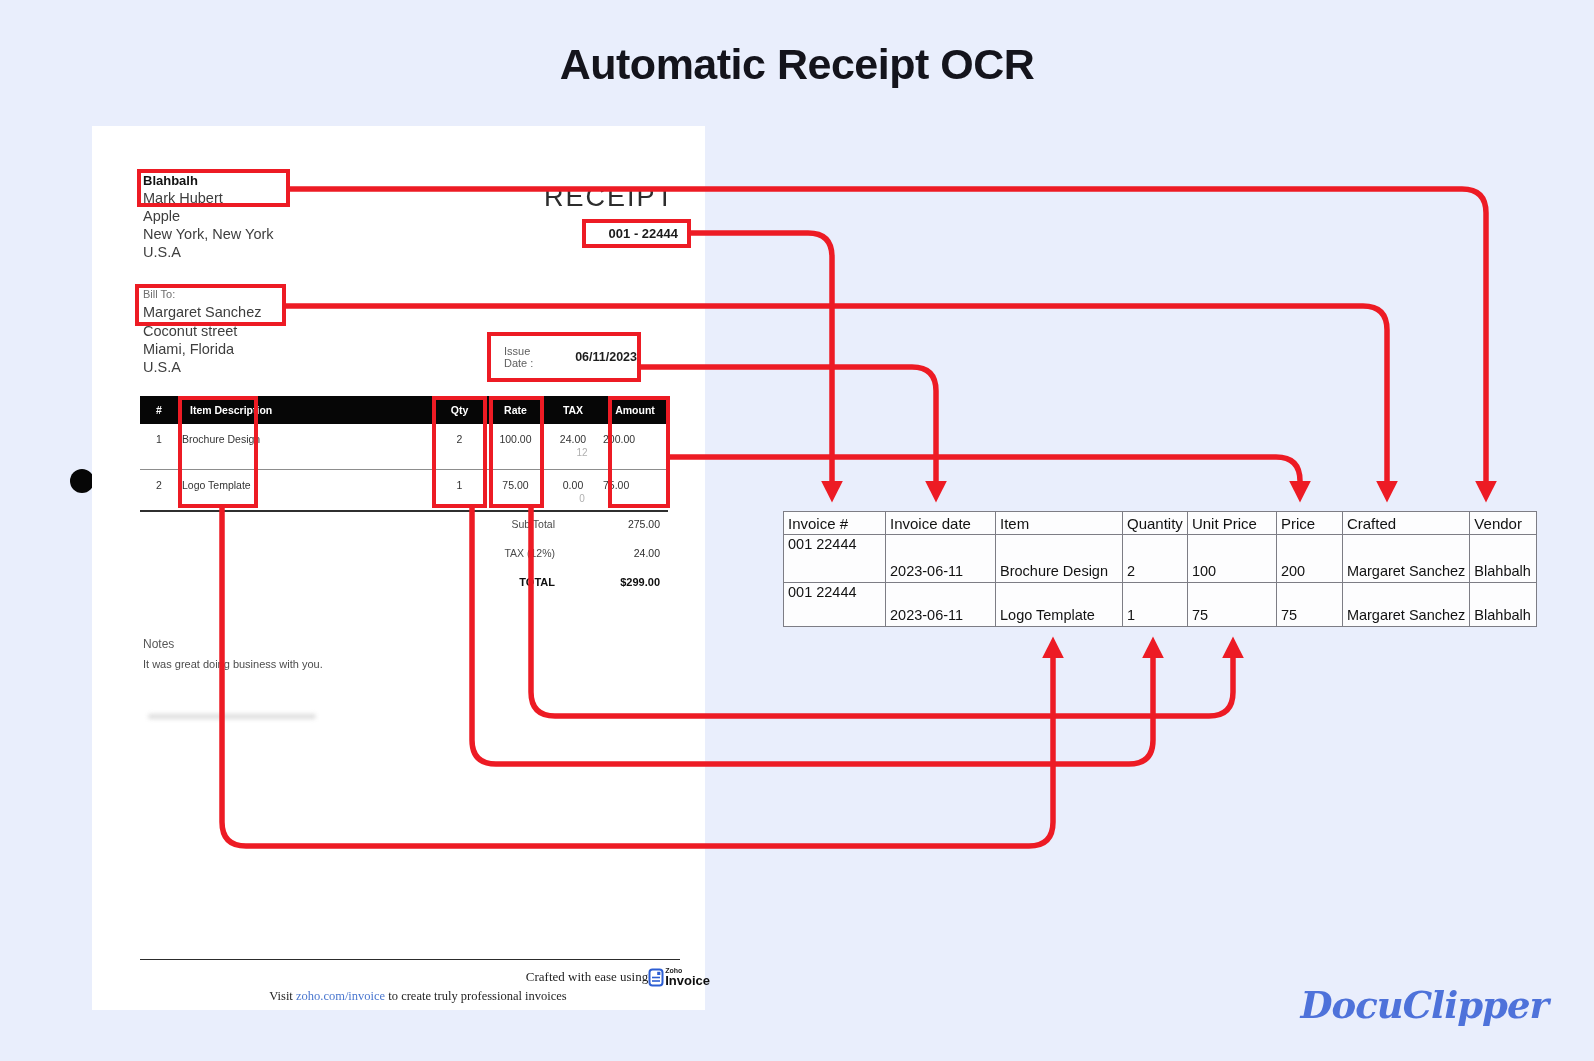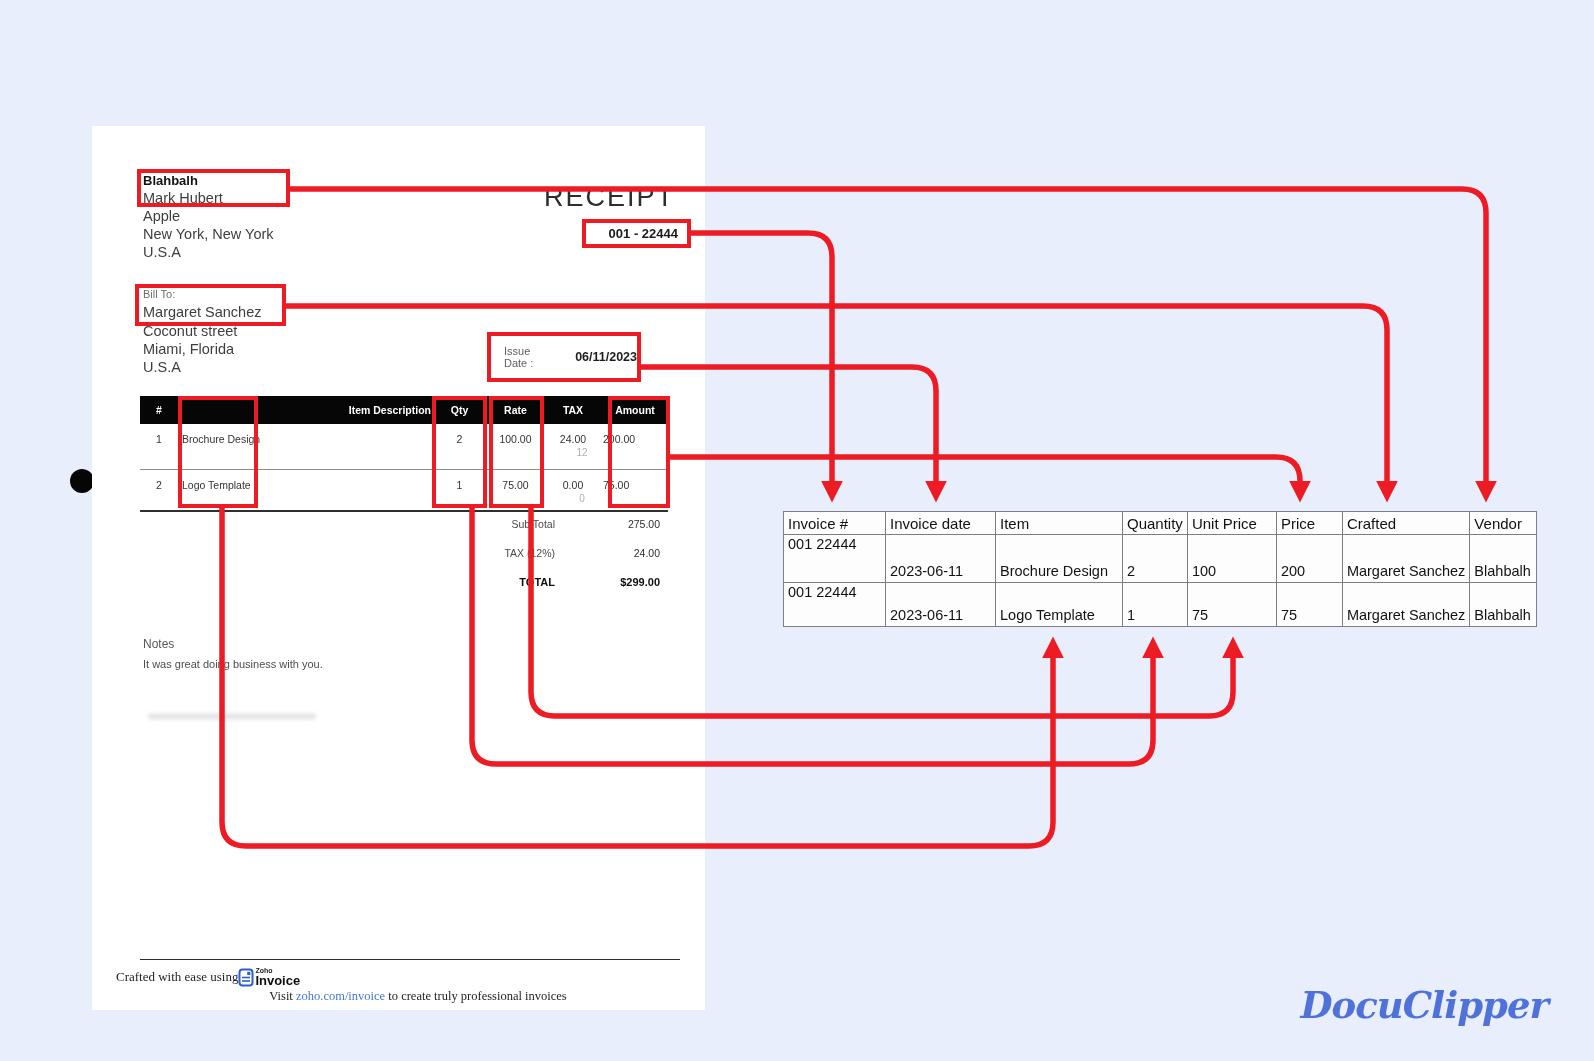--- a/index.html
+++ b/index.html
@@ -29,41 +29,41 @@
                padding-right:9px;box-sizing:border-box;font-size:13px;font-weight:bold;color:#1b1b1b;}
   .issue-inner{width:100%;height:100%;display:flex;align-items:center;gap:26px;padding-left:13px;
                box-sizing:border-box;}
   .issue-label{font-size:11px;color:#5f5f5f;}
   .issue-value{font-size:12.5px;font-weight:bold;color:#1d1d1d;}
 
   
   table.items{position:absolute;left:48px;top:270px;width:528px;border-collapse:collapse;
               font-size:10.5px;color:#333;}
   table.items th{background:#060606;color:#fff;height:26px;font-weight:600;font-size:10.5px;text-align:center;}
-  table.items th.h-desc{text-align:right;padding-left:20px;}
+  table.items th.h-desc{text-align:left;padding-left:12px;}
   table.items td{vertical-align:top;padding-top:9px;text-align:center;}
   table.items td.c-desc{text-align:left;padding-left:4px;}
   table.items td.c-amt{text-align:left;padding-right:8px;}
   table.items tr.row1 td{height:35px;border-bottom:1px solid #8d8d8d;}
   table.items tr.row2 td{height:30px;border-bottom:2px solid #2f2f2f;}
   .tax-sub{color:#b0b0b0;padding-left:18px;padding-top:2px;font-size:10px;}
 
   .tot-row{left:300px;width:268px;display:flex;font-size:10.5px;color:#4a4a4a;}
   .tot-row .tl{flex:1;text-align:right;}
   .tot-row .tv{width:105px;text-align:right;color:#2e2e2e;}
   .tot-row.grand{font-weight:bold;font-size:11px;color:#0f0f0f;}
   .tot-row.grand .tv{color:#0f0f0f;}
 
   .notes-label{left:51px;top:511px;font-size:12px;color:#575757;}
   .notes-text{left:51px;top:532px;font-size:11px;color:#4c4c4c;}
   .smudge{left:56px;top:588px;width:168px;height:5px;background:#cfcfcf;border-radius:3px;
           filter:blur(2px);opacity:.7;}
 
   .footer-divider{left:48px;top:833px;width:540px;border-top:1.5px solid #2c2c2c;}
-  .footer-line1{left:24px;top:841px;width:572px;display:flex;justify-content:flex-start;align-items:center;
+  .footer-line1{left:46px;top:841px;width:572px;display:flex;justify-content:flex-end;align-items:center;
                 font-family:"Liberation Serif",serif;font-size:13px;color:#1f1f1f;}
   .zoho-stack{display:flex;flex-direction:column;line-height:1;font-family:"Liberation Sans",sans-serif;}
   .zoho-small{font-size:7px;font-weight:bold;color:#222;}
   .zoho-big{font-size:13px;font-weight:bold;color:#0e0e0e;}
   .footer-line2{left:40px;top:863px;width:572px;text-align:center;font-family:"Liberation Serif",serif;
                 font-size:12.5px;color:#1f1f1f;}
   .zoho-link{color:#4a77cf;}
 
   
   table.ocr{position:absolute;left:783px;top:511px;border-collapse:collapse;background:#fdfdfe;
@@ -80,20 +80,21 @@
 
   
   .brand{right:46px;bottom:34px;font-family:"DejaVu Serif",serif;font-style:italic;font-weight:bold;
          font-size:37px;color:#4e72da;letter-spacing:-1px;}
 </style>
 </head>
 <body>
 
 <div class="canvas">
 
+  <div class="abs title">Automatic Receipt OCR</div>
 
   <div class="abs dot"></div>
 
   <div class="abs page">
 
     <div class="abs vendor-block">
       <div class="vn">Blahbalh</div>
       <div>Mark Hubert</div>
       <div>Apple</div>
       <div>New York, New York</div>

